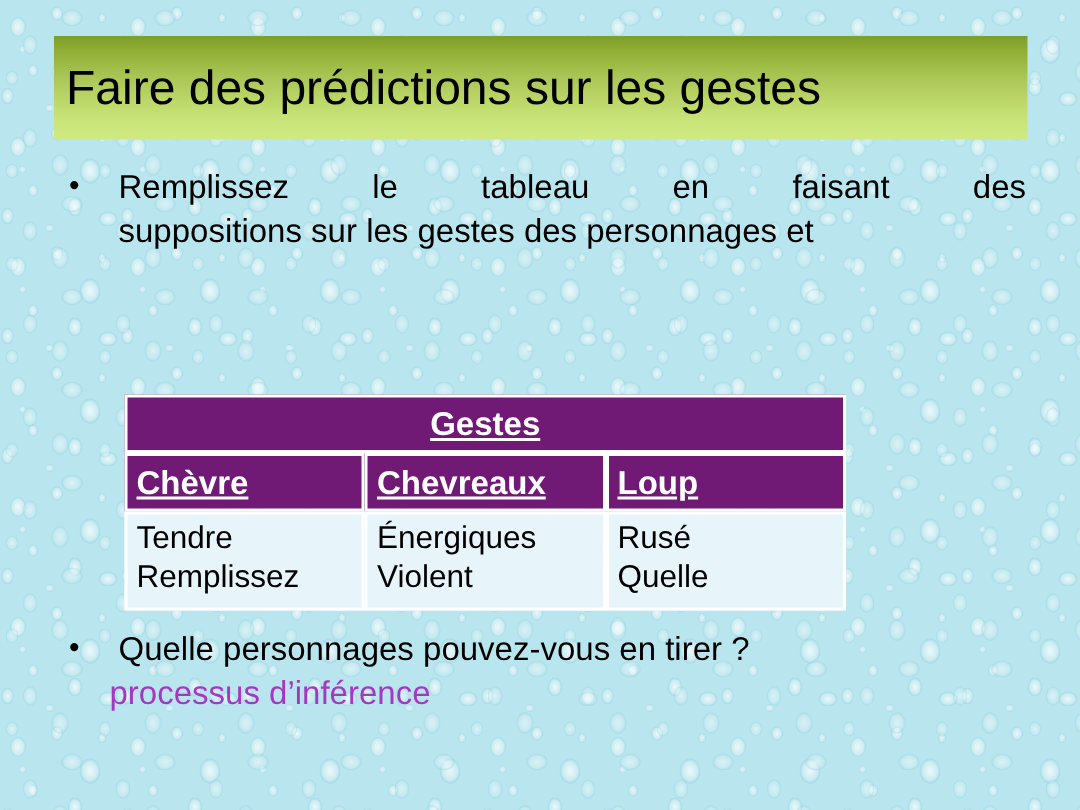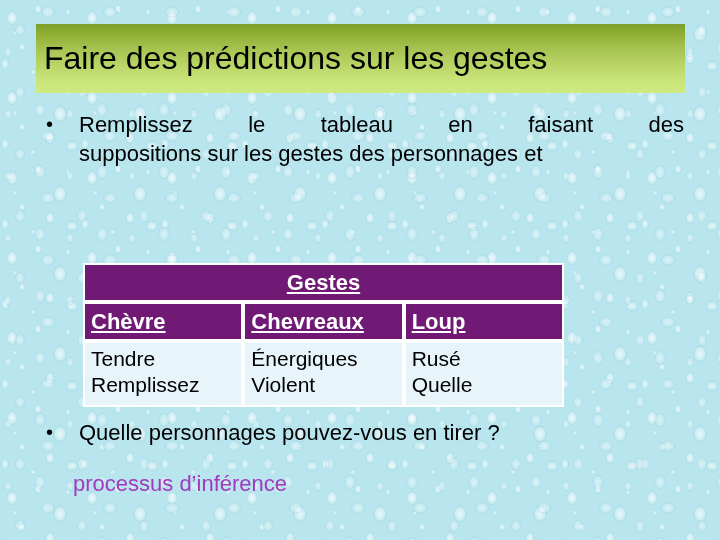--- a/index.html
+++ b/index.html
@@ -113,21 +113,20 @@
     text-align-last: justify;
     white-space: pre-wrap;
   }
   .plain-line {
     white-space: pre-wrap;
   }
   .sub-line {
     color: #a23ac0;
     padding-left: 37px;
     line-height: 29px;
-    margin-top: 22px;
   }
 
   
   #gesture-table {
     position: absolute;
     left: 83px;
     top: 263px;
     width: 481px;
     border-collapse: separate;
     border-spacing: 0;

